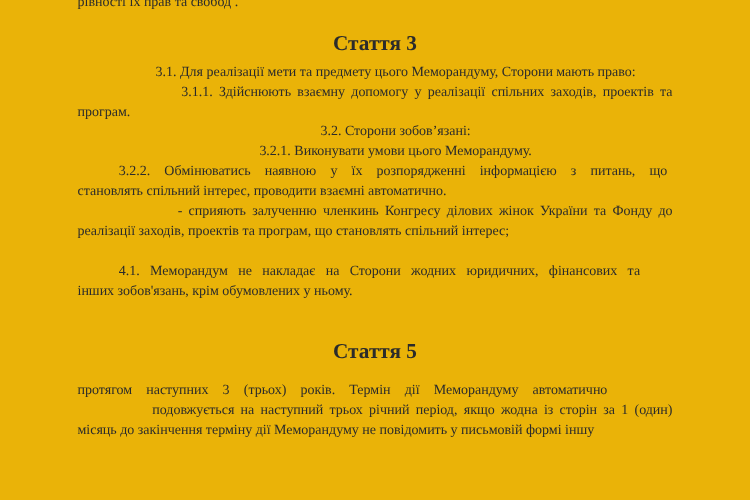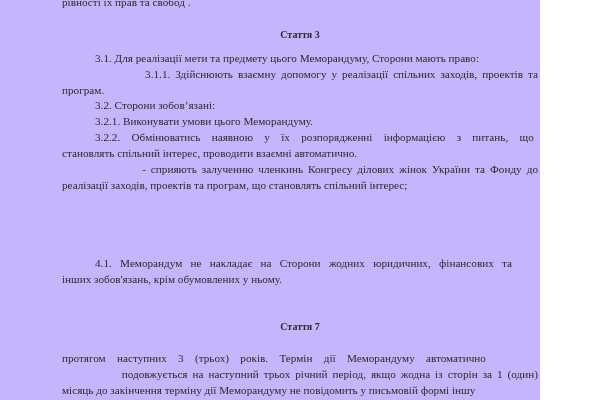--- a/index.html
+++ b/index.html
@@ -12,24 +12,24 @@
     height: 400px;
     background: #ffffff;
     font-family: "Liberation Serif", "DejaVu Serif", serif;
     color: #2b2b2b;
     overflow: hidden;
   }
 
   
   .page {
     position: relative;
-    width: 540px;
+    width: 600px;
     height: 400px;
     overflow: hidden;
-    background: #c4b5fd;
+    background: #eab308;
   }
 
   .page-inner {
     position: absolute;
     left: 0;
     top: -5px;              
     width: 600px;
     padding: 0 62px 0 62px; 
     box-sizing: border-box;
   }
@@ -45,53 +45,52 @@
   }
 
   
   .para {
     text-indent: 33px;
   }
 
   
   .para-left {
     text-indent: 33px;
-    text-align: left;
+    text-align: center;
   }
 
   
   .para-plain {
     text-indent: 0;
     text-align: left;
   }
 
   .heading {
     margin: 0;
-    font-size: 10px;
+    font-size: 17px;
     line-height: 15.9px;
     font-weight: bold;
     text-align: center;
     text-indent: 0;
   }
 
   .spacer-line {
     height: 15.9px;
   }
   .spacer-half {
     height: 8px;
   }
 
   
   .j-wide {
     word-spacing: 2.2px;
     text-align: right;
   }
   .j-xwide {
     word-spacing: 5.5px;
-    margin-top: 46px;
   }
   .j-xxwide {
     word-spacing: 8.5px;
   }
 </style>
 </head>
 <body>
 
 <div class="page">
   <div class="page-inner">
@@ -115,21 +114,21 @@
     <p class="para-plain">реалізації заходів, проектів та програм, що становлять спільний інтерес;</p>
 
     <div class="spacer-line"></div>
 
     <p class="para j-xwide">4.1. Меморандум не накладає на Сторони жодних юридичних, фінансових та</p>
     <p class="para-plain">інших зобов'язань, крім обумовлених у ньому.</p>
 
     <div class="spacer-line"></div>
     <div class="spacer-line"></div>
 
-    <p class="heading">Стаття 7</p>
+    <p class="heading">Стаття 5</p>
 
     <div class="spacer-line"></div>
 
     <p class="para-plain j-xxwide">протягом наступних 3 (трьох) років. Термін дії Меморандуму автоматично</p>
     <p class="para-plain j-wide">подовжується на наступний трьох річний період, якщо жодна із сторін за 1 (один)</p>
     <p class="para-plain">місяць до закінчення терміну дії Меморандуму не повідомить у письмовій формі іншу</p>
 
   </div>
 </div>
 

